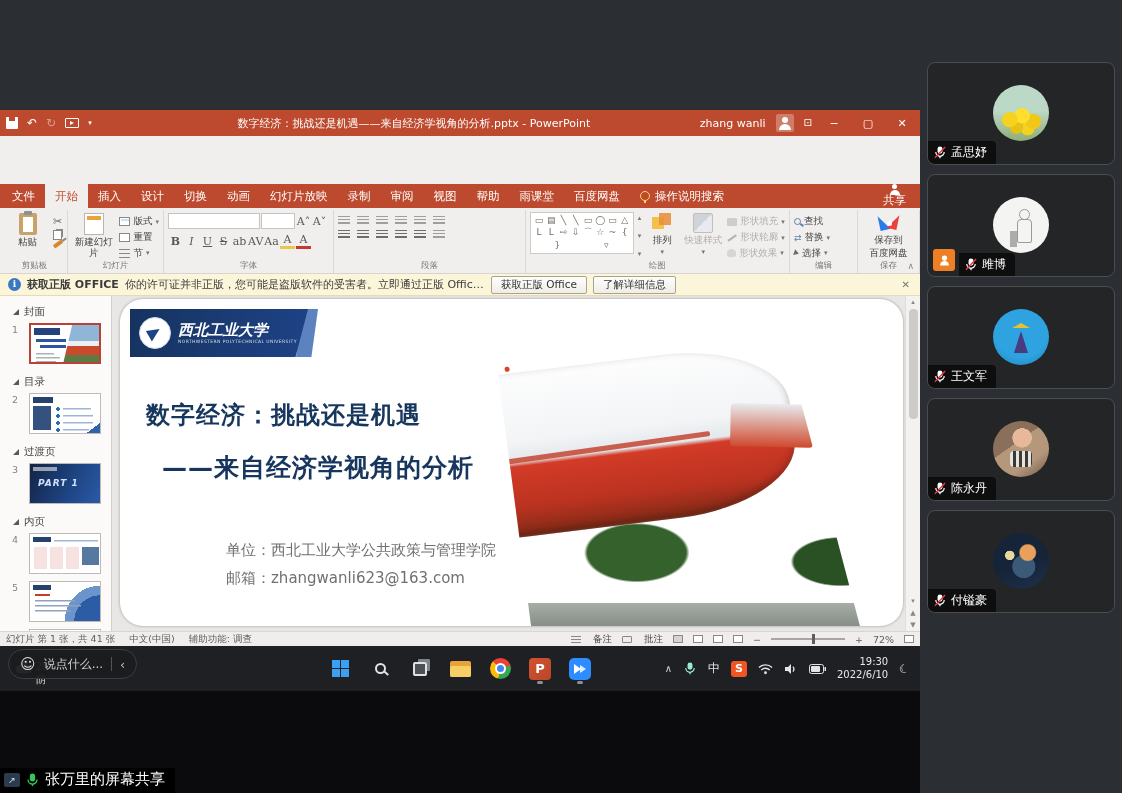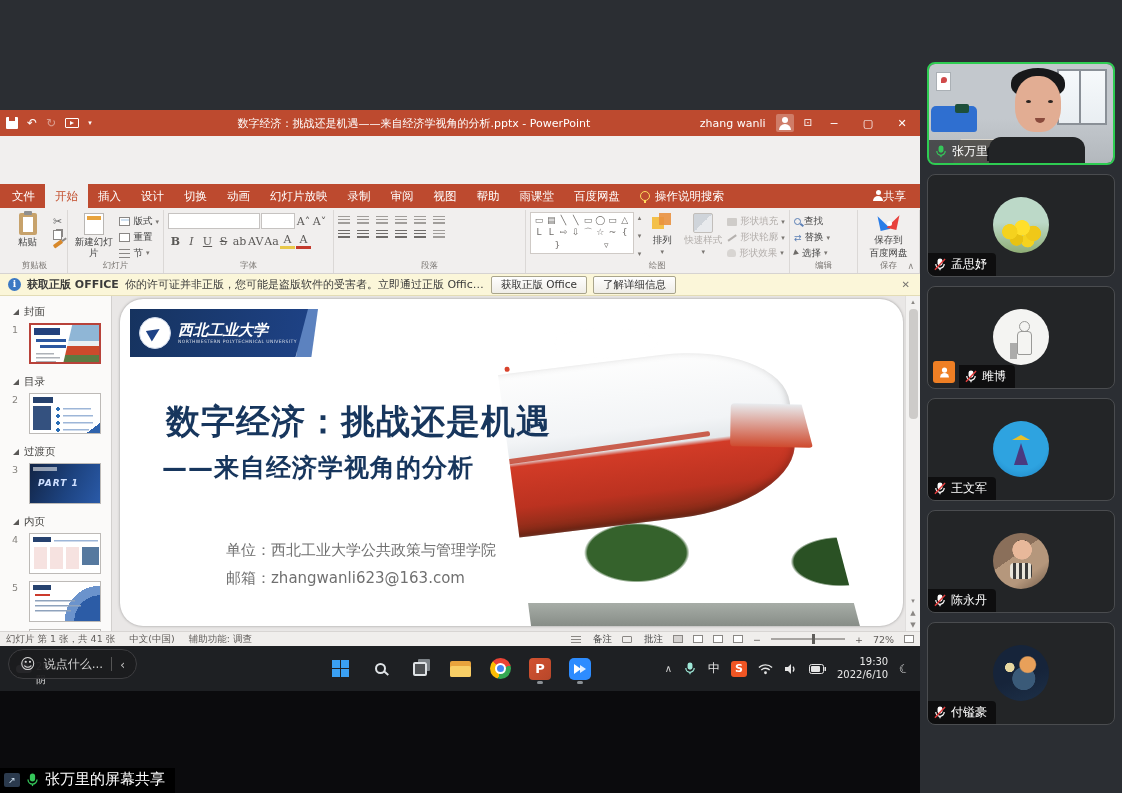--- a/index.html
+++ b/index.html
@@ -29,21 +29,21 @@
   .ic-avatar::before { content:""; position:absolute; left:6px; top:3px; width:6px; height:6px; border-radius:50%; background:#fff; }
   .ic-avatar::after { content:""; position:absolute; left:3px; top:10px; width:12px; height:6px; border-radius:6px 6px 0 0; background:#fff; }
   .winbtn { width:24px; text-align:center; font-size:11px; color:#fff; }
 
   .tabrow { height:24px; background:#bd4a2f; display:flex; align-items:stretch; padding-left:2px; flex:none;margin-top:48px; }
   .tab { padding:0 10px; line-height:24px; font-size:11.5px; color:#fff; white-space:nowrap; }
   .tab.sel { background:#f1efee; color:#c24b29; }
   .tab-tellme { display:flex; align-items:center; gap:5px; padding:0 10px; color:#fff; font-size:11.5px; }
   .bulb { width:10px; height:10px; border:1.5px solid #ffd95e; border-radius:50%; position:relative; }
   .bulb::after { content:""; position:absolute; left:2.5px; bottom:-3px; width:2px; height:3px; background:#ffd95e; }
-  .tab-share { margin-left:auto; display:flex; align-items:center; padding:0 14px; color:#fff; font-size:11.5px; }
+  .tab-share { margin-left:auto; display:flex; align-items:center; padding:0 14px; color:#fff; font-size:11.5px;flex-direction:column; }
   .ic-person { width:10px; height:12px; position:relative; }
   .ic-person::before { content:""; position:absolute; left:2.5px; top:0; width:5px; height:5px; border-radius:50%; background:#fff; }
   .ic-person::after { content:""; position:absolute; left:0; top:6px; width:10px; height:5px; border-radius:5px 5px 0 0; background:#fff; }
 
   
   .ribbon { height:66px; background:#f1efee; border-bottom:1px solid #d6d3d1; display:flex; padding:2px 0 0 2px; position:relative; flex:none; }
   .rgroup { position:relative; border-right:1px solid #dbd8d6; padding:2px 4px 13px; display:flex; gap:4px; }
   .rgroup-label { position:absolute; bottom:1px; left:0; right:0; text-align:center; font-size:8.5px; color:#7c7874; }
   .bigbtn { width:46px; display:flex; flex-direction:column; align-items:center; justify-content:flex-start; gap:2px; font-size:9.5px; color:#444; text-align:center; line-height:1.15; padding-top:1px; }
   .minicol { display:flex; flex-direction:column; justify-content:flex-start; gap:2px; }
@@ -172,21 +172,21 @@
     radial-gradient(ellipse 85px 48px at 66% 52%,#35622c 58%,transparent 62%),
     radial-gradient(ellipse 80px 40px at 92% 60%,#2a5124 58%,transparent 62%); }
   .ground { position:absolute; left:0; right:0; bottom:0; height:7%; background:linear-gradient(#a7ada7,#878d87); }
   .plane { position:absolute; left:20%; top:22%; width:66%; height:50%; transform:rotate(-7deg); }
   .fuselage { position:absolute; inset:0; border-radius:50% 26% 26% 52% / 58% 42% 42% 52%; background:linear-gradient(180deg,#fdfdfd 0%,#f2f4f6 42%,#e4e8eb 54%,#d23b27 57%,#bb3220 82%,#7e2a16 100%); box-shadow:inset 0 -3px 8px rgba(0,0,0,.28), inset 2px 2px 4px rgba(255,255,255,.8); }
   .windshield { position:absolute; left:13%; top:16%; width:26%; height:19%; background:#1d2329; border-radius:55% 40% 40% 55%/65% 50% 50% 65%; transform:rotate(-5deg); }
   .nose-stripe { position:absolute; left:4%; top:52%; width:80%; height:3%; background:#c23b26; border-radius:2px; transform:rotate(-1deg); opacity:.8; }
   .beacon { position:absolute; left:46%; top:-4%; width:5px; height:5px; border-radius:50%; background:#d8422c; }
   .wing-hint { position:absolute; right:-4%; top:38%; width:16%; height:26%; background:linear-gradient(#e8ebee,#cf4a2e); border-radius:4px; transform:rotate(8deg); }
 
-  .slide-title1 { position:absolute; left:46px; top:100px; font-size:34px; font-weight:bold; color:#17365d; z-index:2; letter-spacing:1px; }
+  .slide-title1 { position:absolute; left:26px; top:100px; font-size:24px; font-weight:bold; color:#17365d; z-index:2; letter-spacing:1px; }
   .slide-title2 { position:absolute; left:42px; top:152px; font-size:25px; font-weight:bold; color:#17365d; z-index:2; letter-spacing:1px; }
   .slide-info { position:absolute; left:106px; top:238px; z-index:2; font-size:15px; color:#707070; line-height:1.85; }
 
   .vscroll { position:absolute; right:0; top:0; bottom:0; width:15px; background:#f3f2f1; border-left:1px solid #e0dedd; display:flex; flex-direction:column; align-items:center; padding:2px 0; font-size:7px; color:#8a8784; }
   .vthumb { width:9px; height:110px; background:#cdcbc9; border-radius:4px; margin:3px 0 auto; }
   .vnav { display:flex; flex-direction:column; gap:4px; align-items:center; }
 
   
   .statusbar { height:15px; background:#f0eeec; border-top:1px solid #d8d5d3; display:flex; align-items:center; padding:0 6px; gap:14px; font-size:9.5px; color:#605d5a; flex:none; white-space:nowrap; }
   .sb-right { margin-left:auto; display:flex; align-items:center; gap:10px; }
@@ -730,43 +730,20 @@
       <span class="cloud"></span>
       <span class="wcol">
         <span>28°C</span>
         <span>阴</span>
       </span>
     </div>
   </div>
 
   <div class="sidebar">
 
-    <div class="tile active">
-      <div class="scene">
-        <div class="sc-window"></div>
-        <div class="sc-art"></div>
-        <div class="sc-sofa"></div>
-        <div class="sc-cushion"></div>
-        <div class="sc-table"></div>
-        <div class="sc-chair" style="left:58px; bottom:2px"></div>
-        <div class="sc-chair" style="left:84px; bottom:0"></div>
-        <div class="sc-hair"></div>
-        <div class="sc-head"></div>
-        <div class="sc-eye" style="right:82px; top:36px"></div>
-        <div class="sc-eye" style="right:60px; top:36px"></div>
-        <div class="sc-mouth"></div>
-        <div class="sc-body"></div>
-      </div>
-      <div class="tile-label">
-        <svg width="14" height="15" viewBox="0 0 16 16">
-            <use href="#micOnShape"></use>
-          </svg>
-        <span>张万里</span>
-      </div>
-    </div>
 
     <div class="tile">
       <div class="avatar av2"></div>
       <div class="tile-label">
         <svg width="14" height="15" viewBox="0 0 16 16">
             <use href="#micOffShape"></use>
           </svg>
         <span>孟思妤</span>
       </div>
     </div>

